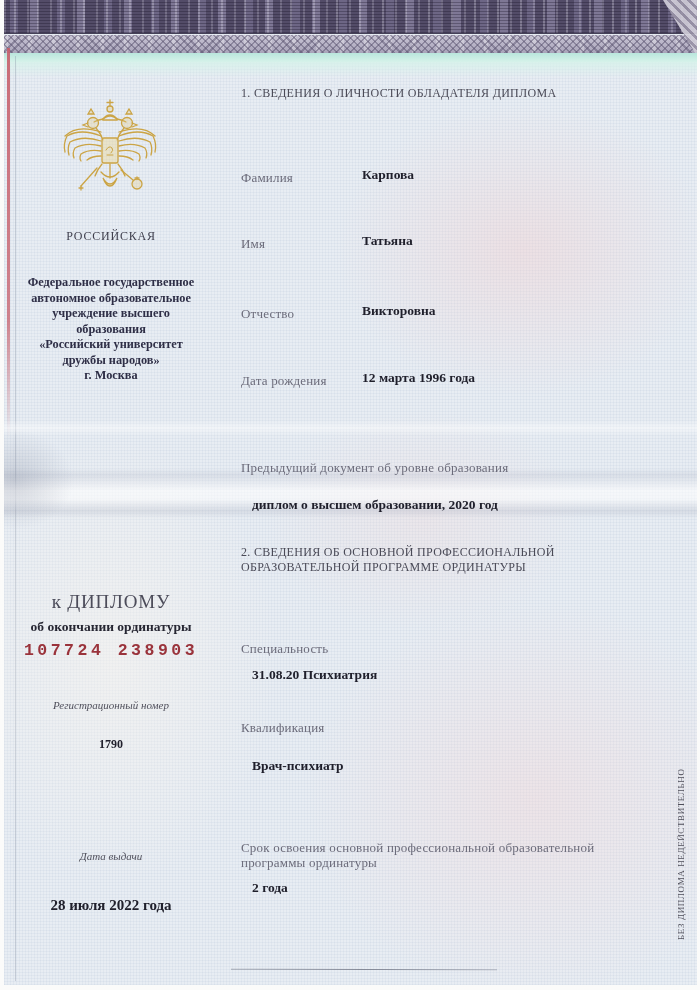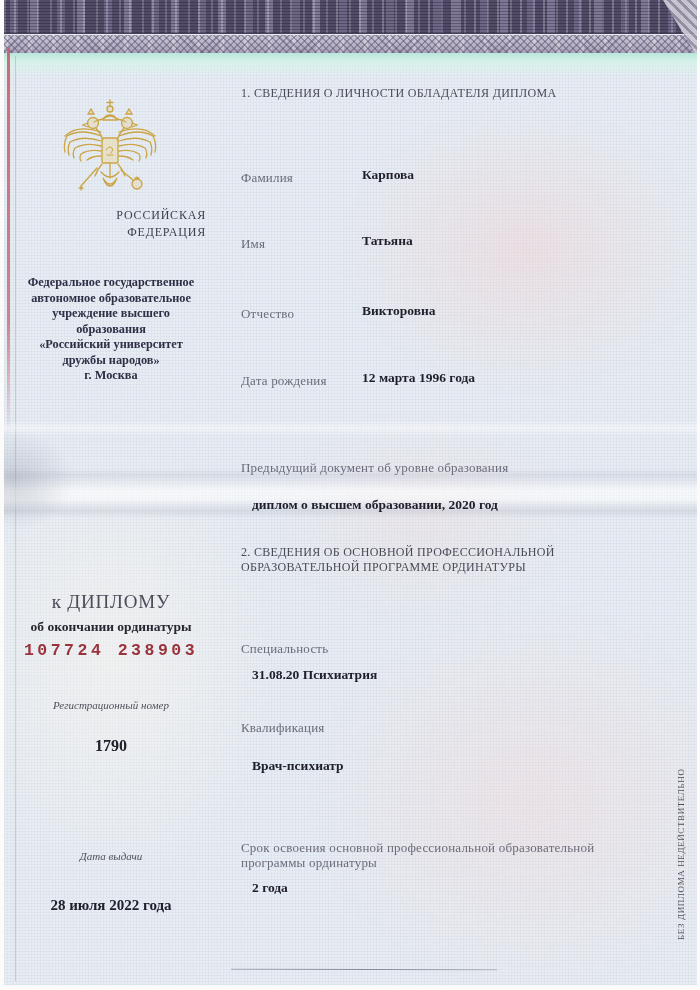--- a/index.html
+++ b/index.html
@@ -56,29 +56,29 @@
     background:linear-gradient(180deg, rgba(150,155,172,0) 0%, rgba(255,255,255,0.45) 50%, rgba(150,155,172,0) 100%); }
   .crease-shadow { position:absolute; left:0; top:430px; width:90px; height:100px; pointer-events:none;
     background:radial-gradient(ellipse 60px 50px at 10px 50px, rgba(120,126,145,0.28), rgba(120,126,145,0)); }
 
   
   .lbl { position:absolute; font-size:13px; color:#6b6b7a; letter-spacing:0.2px; }
   .val { position:absolute; font-size:13.5px; font-weight:bold; color:#1f1f2b; }
   .hdr { position:absolute; font-size:12px; color:#4a4a57; letter-spacing:0.3px; }
 
   .left-col { position:absolute; left:12px; width:190px; text-align:center; }
-  .country { top:207px; font-size:12px; letter-spacing:0.8px; color:#3e3e4c; line-height:17px;text-align:right; }
+  .country { top:228px; font-size:12px; letter-spacing:0.8px; color:#3e3e4c; line-height:17px; }
   .institution { top:275px; font-size:12.3px; font-weight:bold; color:#2e2e46; line-height:15.5px; }
   .supp-1 { top:577px; font-size:12.5px; letter-spacing:1.6px; color:#4c4c5a; }
   .supp-2 { top:591px; font-size:19px; letter-spacing:0.8px; color:#4c4c5a; }
   .supp-3 { top:619px; font-size:13.5px; font-weight:bold; color:#262632; }
   .serial { top:641px; font-family:"Liberation Mono", monospace; font-size:16.5px; font-weight:bold;
             letter-spacing:3.5px; color:#9a333b; }
   .reg-lbl { top:699px; font-size:11px; font-style:italic; color:#50505c; }
-  .reg-val { top:737px; font-size:16px; font-weight:bold; color:#20202c; }
+  .reg-val { top:737px; font-size:12px; font-weight:bold; color:#20202c; }
   .issue-lbl { top:850px; font-size:11px; font-style:italic; color:#50505c; }
   .issue-val { top:897px; font-size:15px; font-weight:bold; color:#20202c; }
 
   .sep-line { position:absolute; left:227px; top:969px; width:266px; height:1px;
     background:linear-gradient(90deg, rgba(110,115,130,0.55), rgba(110,115,130,0.8), rgba(110,115,130,0.45)); transform:rotate(0.15deg); }
   .page-num { position:absolute; left:622px; top:960px; font-size:10px; color:#3c3c4a;margin-top:38px; }
 
   .void-text { position:absolute; left:672px; top:765px; height:175px; font-size:9px;
     letter-spacing:0.6px; color:#4e4e5a; writing-mode:vertical-rl; transform:rotate(180deg);
     white-space:nowrap; }
@@ -151,21 +151,20 @@
       <path d="M22 90 l4 0 m-2 -2 l0 4"></path>
 
     <path d="M64 72 L76 82"></path>
     <circle cx="80" cy="86" r="5" fill="rgba(228,202,130,0.3)"></circle>
     <line x1="80" y1="79" x2="80" y2="81"></line>
       <line x1="78" y1="80" x2="82" y2="80"></line>
   </svg>
 
   <div class="left-col country">
     <div>РОССИЙСКАЯ</div>
-    <div>ФЕДЕРАЦИЯ</div>
   </div>
 
   <div class="left-col institution">
     <div>Федеральное государственное</div>
     <div>автономное образовательное</div>
     <div>учреждение высшего образования</div>
     <div>«Российский университет</div>
     <div>дружбы народов»</div>
     <div>г. Москва</div>
   </div>

